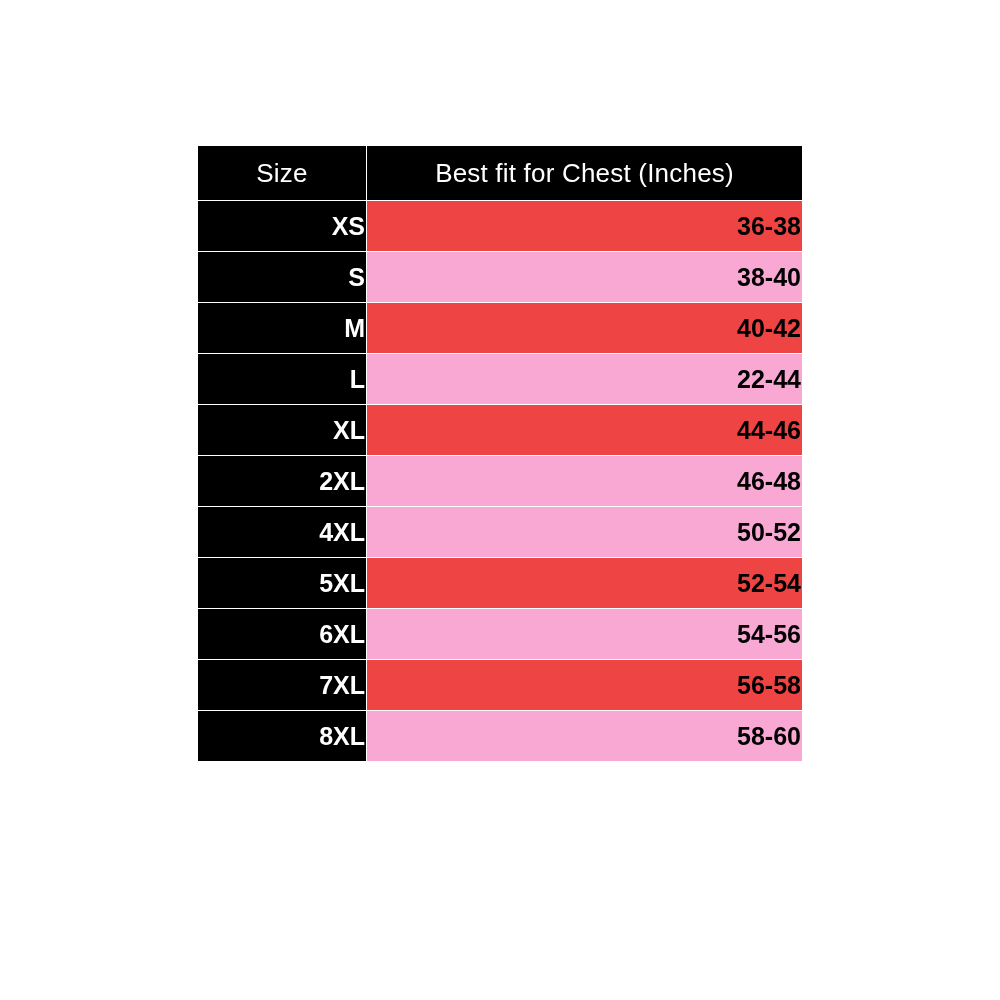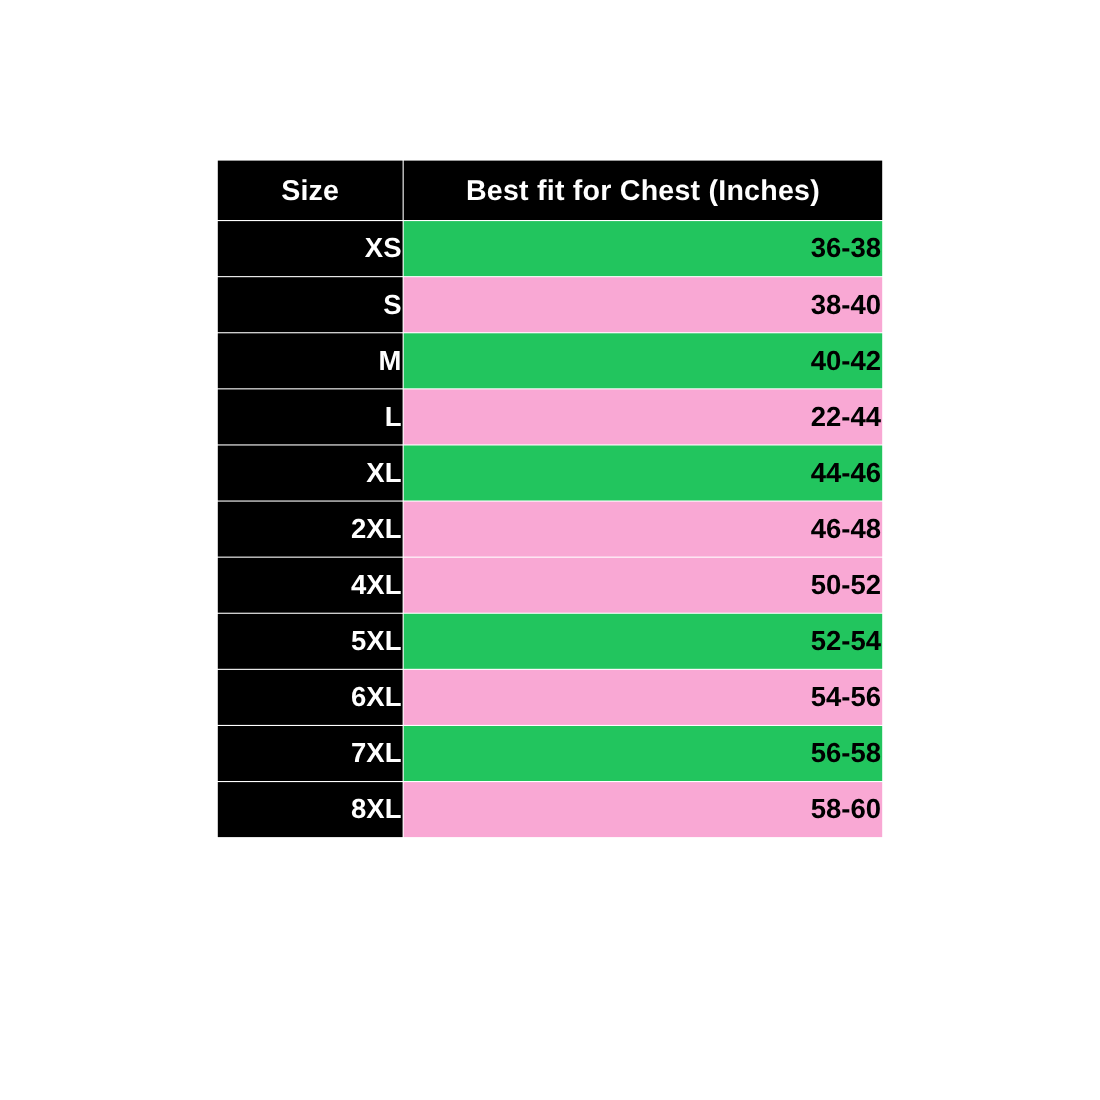--- a/index.html
+++ b/index.html
@@ -34,21 +34,21 @@
     width: 100%;
     table-layout: fixed;
   }
 
   table.size-table col.c1 { width: 168px; }
   table.size-table col.c2 { width: auto; }
 
   thead th {
     background: #000000;
     color: #ffffff;
-    font-weight: bold;
+    font-weight: normal;
     text-align: center;
     vertical-align: middle;
     height: 52px;
     letter-spacing: 0.2px;
   }
 
   thead th.head-size {
     font-size: 26px;
   }
 
@@ -63,21 +63,21 @@
     font-weight: bold;
     font-size: 25px;
   }
 
   tbody td.size-cell {
     background: #000000;
     color: #ffffff;
   }
 
   tbody tr.dark td.chest-cell {
-    background: #22c55e;
+    background: #ef4444;
     color: #000000;
     padding-left: 39px;
   }
 
   tbody tr.light td.chest-cell {
     background: #f9a8d4;
     color: #000000;
   }
 </style>
 </head>

